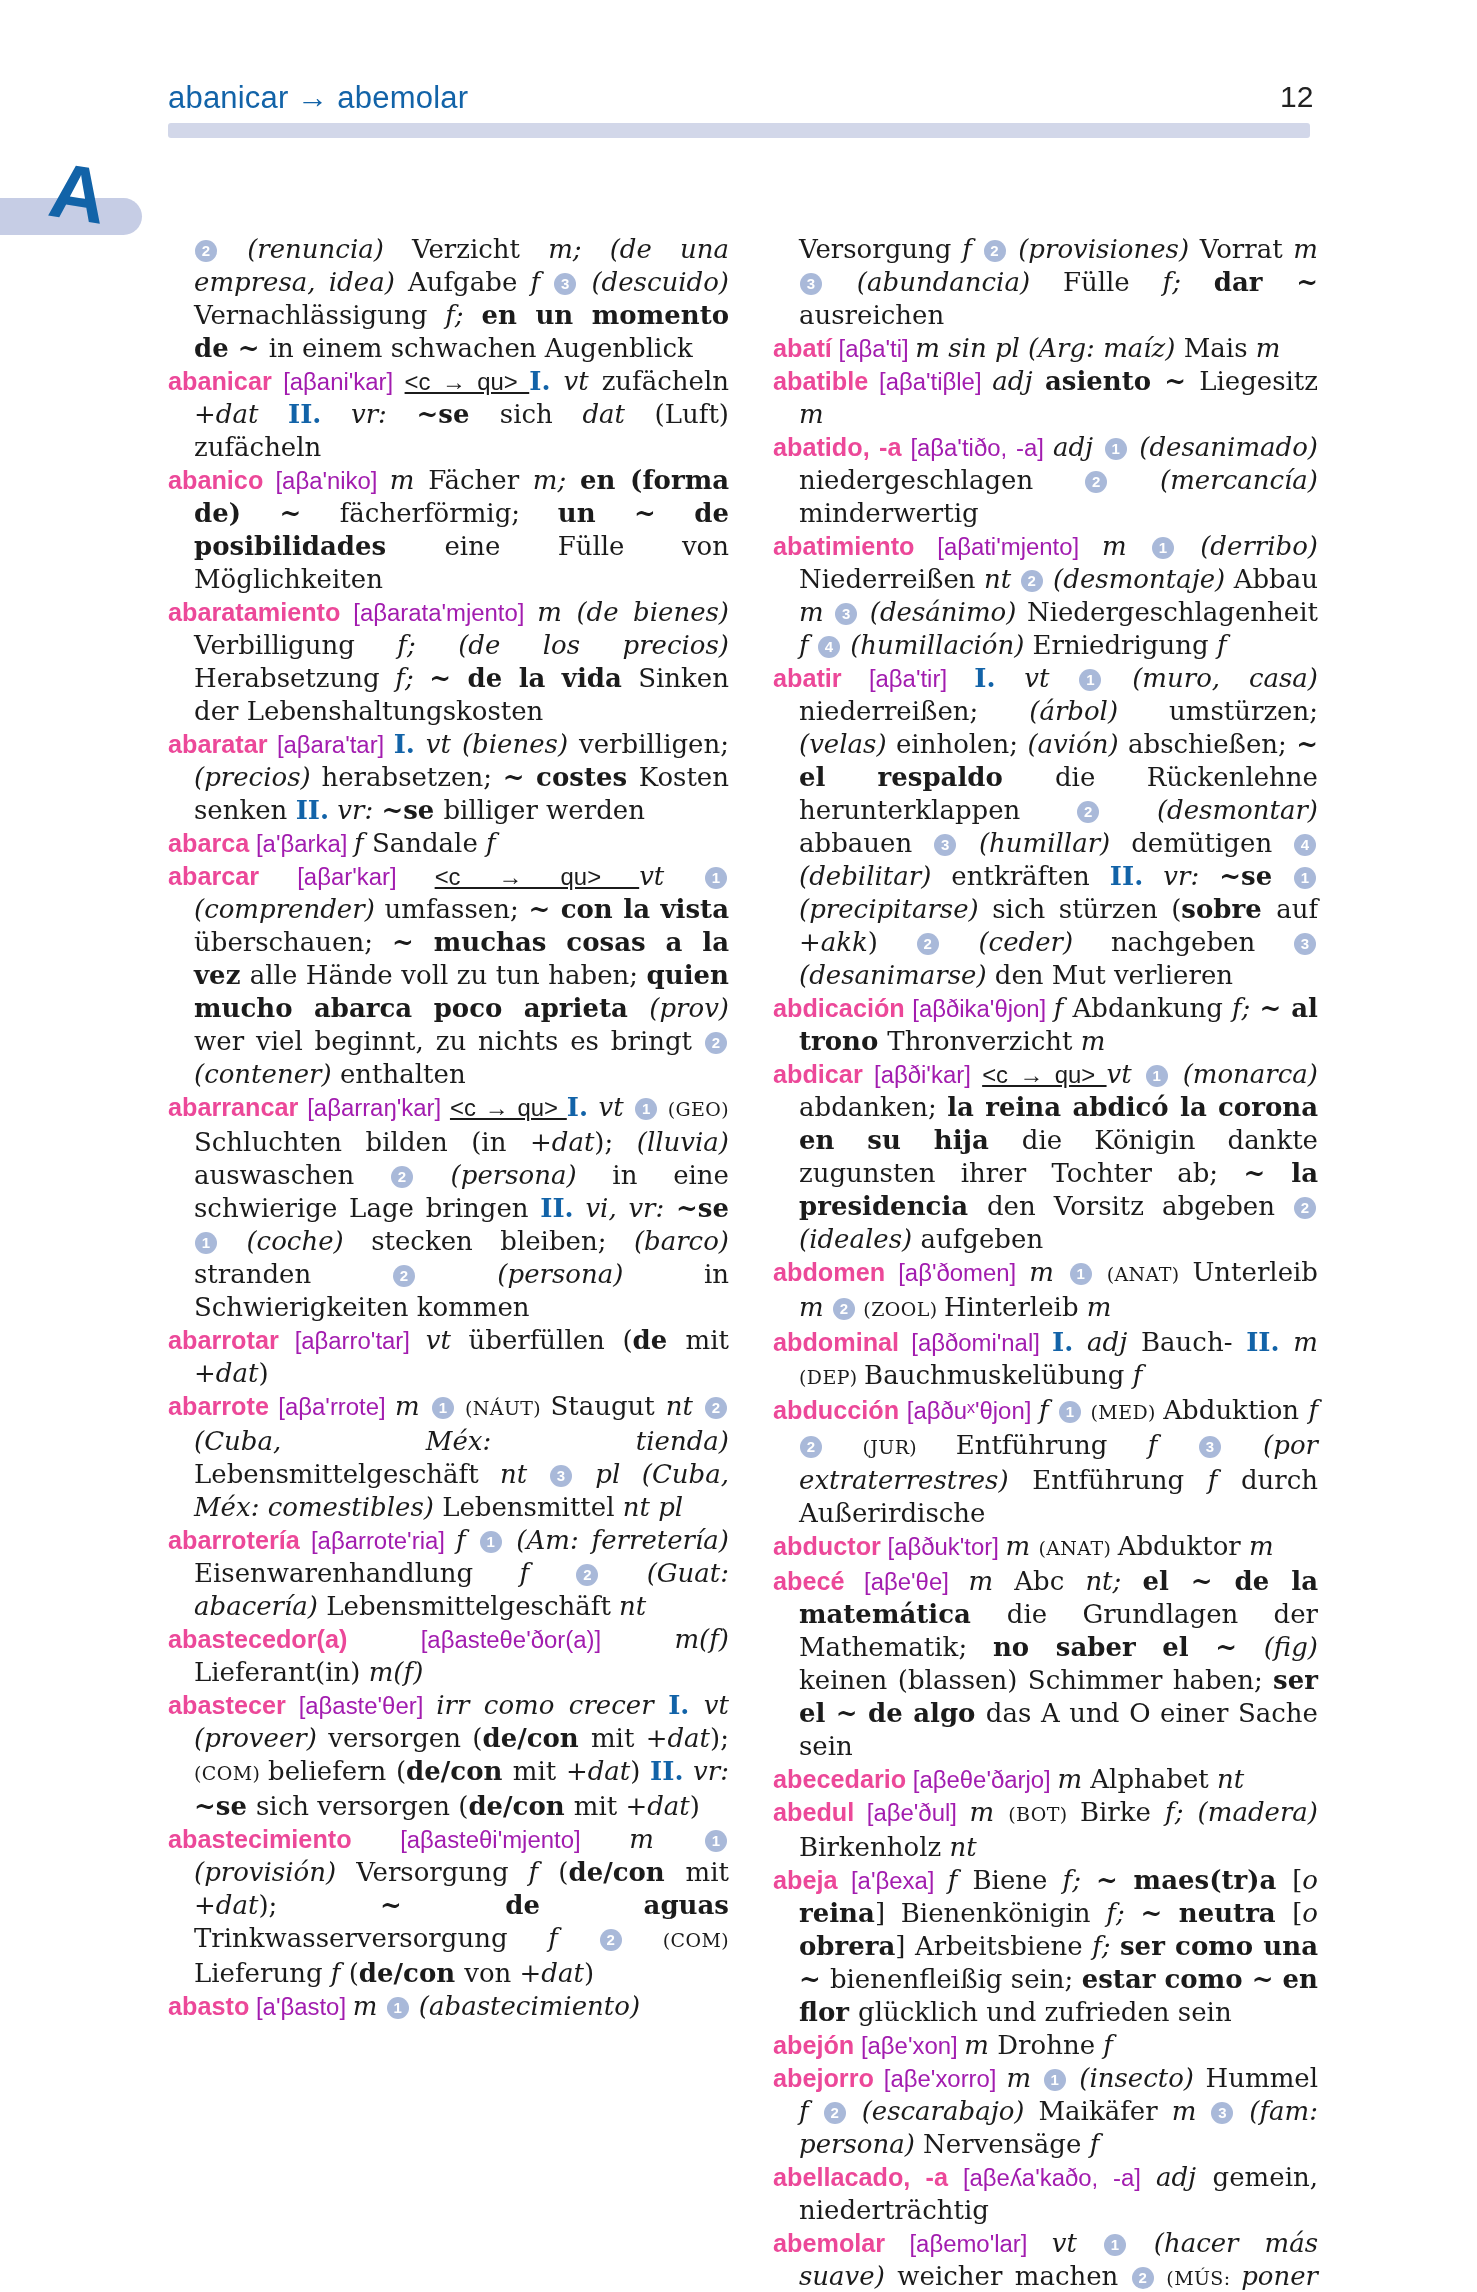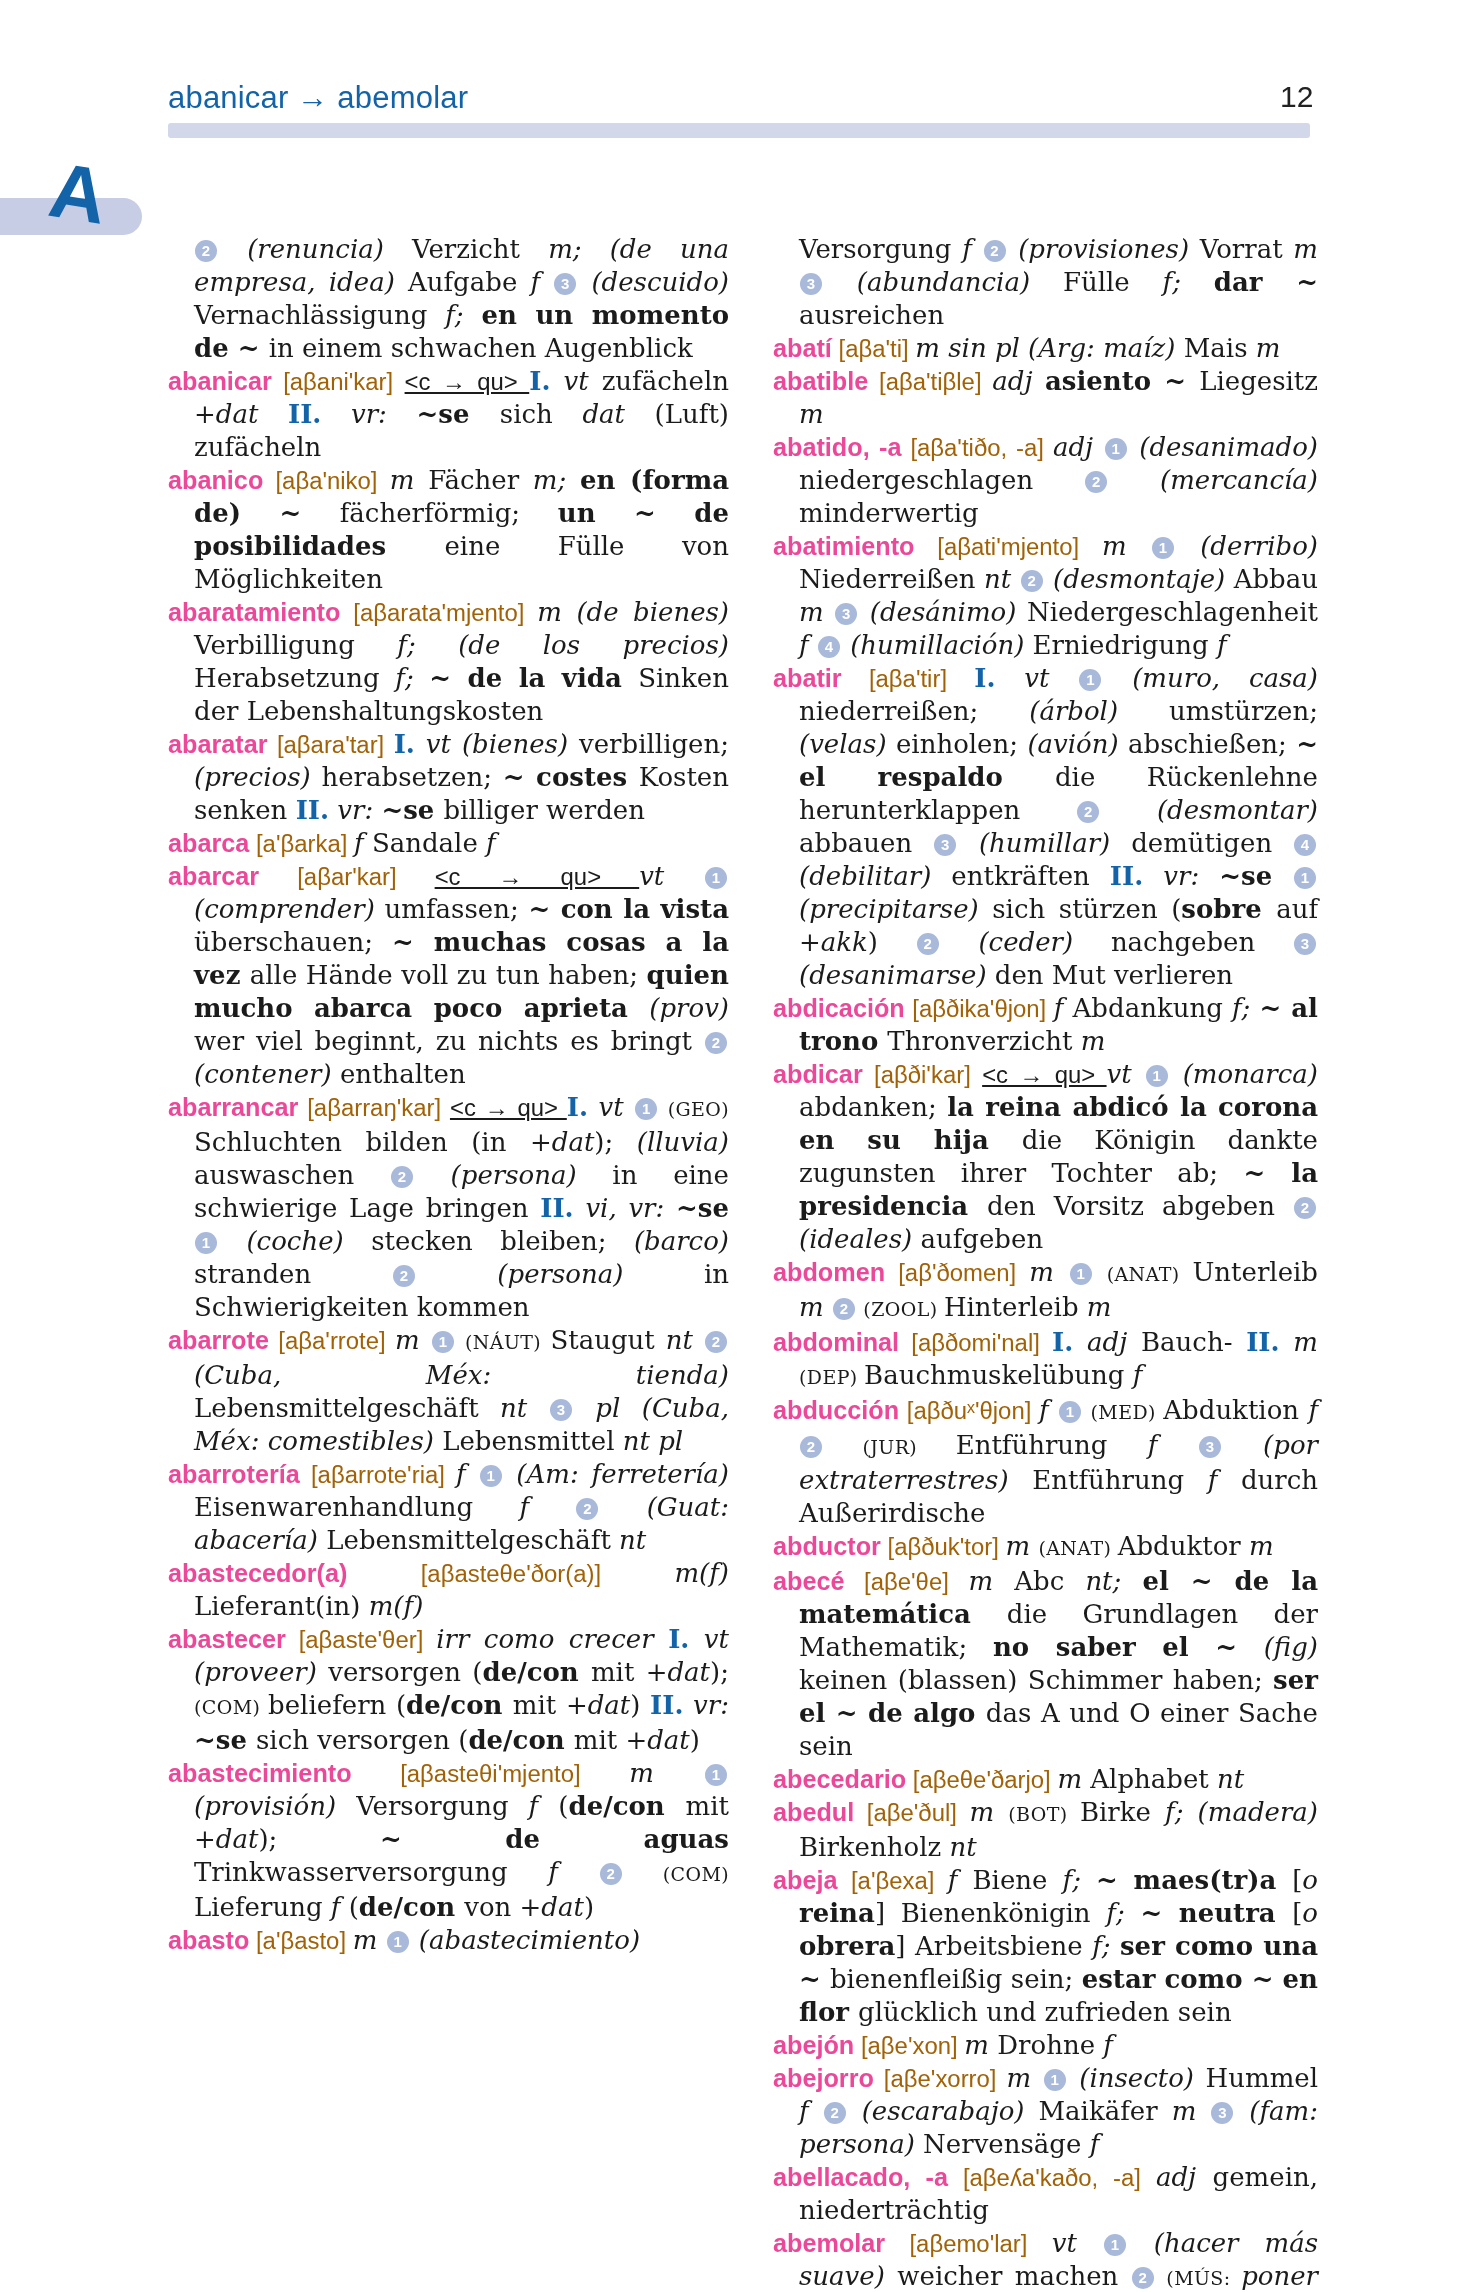--- a/index.html
+++ b/index.html
@@ -34,21 +34,21 @@
   }
   
   .columns{position:absolute;left:168px;top:233px;width:1150px;display:flex;}
   .col{font-size:26px;line-height:33px;text-align:justify;}
   .col.left{width:561px;margin-right:44px;}
   .col.right{width:545px;}
   p.entry{margin:0;padding-left:26px;text-indent:-26px;}
   p.entry.cont{text-indent:0;}
   
   .hw{font-family:"Liberation Sans",sans-serif;font-weight:700;color:#ec4899;font-size:0.97em;}
-  .ph{font-family:"Liberation Sans",sans-serif;color:#a16207;font-size:0.92em;}
+  .ph{font-family:"Liberation Sans",sans-serif;color:#a21caf;font-size:0.92em;}
   .sns{font-family:"Liberation Sans",sans-serif;color:#1b1b1b;font-size:0.92em;text-decoration:underline;}
   .rom{color:#1263a8;font-weight:700;}
   .it{font-style:italic;}
   .bd{font-weight:700;}
   .sc{font-size:0.73em;letter-spacing:0.4px;}
   .num{
     display:inline-block;width:22px;height:22px;border-radius:50%;
     background:#a9b9d9;color:#fff;font-family:"Liberation Sans",sans-serif;
     font-weight:700;font-size:15px;line-height:22px;text-align:center;
     text-indent:0;vertical-align:2px;margin:0 2px 0 1px;
@@ -73,20 +73,21 @@
   <div class="columns">
     <div class="col left">
         <p class="entry cont"><span class="num">2</span><span class="it"> (renuncia) </span><span>Verzicht </span><span class="it">m; (de una empresa, idea) </span><span>Aufgabe </span><span class="it">f </span><span class="num">3</span><span class="it"> (descuido) </span><span>Vernachlässigung </span><span class="it">f; </span><span class="bd">en un momento de ~ </span><span>in einem schwachen Augenblick</span></p>
         <p class="entry"><span class="hw">abanicar</span><span class="ph"> [aβani'kar] </span><span class="sns">&lt;c → qu&gt; </span><span class="rom">I.</span><span class="it"> vt </span><span>zufächeln </span><span class="it">+dat </span><span class="rom">II.</span><span class="it"> vr: </span><span class="bd">~se </span><span>sich </span><span class="it">dat </span><span>(Luft) zufächeln</span></p>
         <p class="entry"><span class="hw">abanico</span><span class="ph"> [aβa'niko] </span><span class="it">m </span><span>Fächer </span><span class="it">m; </span><span class="bd">en (forma de) ~ </span><span>fächerförmig; </span><span class="bd">un ~ de posibilidades </span><span>eine Fülle von Möglichkeiten</span></p>
         <p class="entry"><span class="hw">abaratamiento</span><span class="ph"> [aβarata'mjento] </span><span class="it">m (de bienes) </span><span>Verbilligung </span><span class="it">f; (de los precios) </span><span>Herabsetzung </span><span class="it">f; </span><span class="bd">~ de la vida </span><span>Sinken der Lebenshaltungskosten</span></p>
         <p class="entry"><span class="hw">abaratar</span><span class="ph"> [aβara'tar] </span><span class="rom">I.</span><span class="it"> vt (bienes) </span><span>verbilligen; </span><span class="it">(precios) </span><span>herabsetzen; </span><span class="bd">~ costes </span><span>Kosten senken </span><span class="rom">II.</span><span class="it"> vr: </span><span class="bd">~se </span><span>billiger werden</span></p>
         <p class="entry"><span class="hw">abarca</span><span class="ph"> [a'βarka] </span><span class="it">f </span><span>Sandale </span><span class="it">f</span></p>
         <p class="entry"><span class="hw">abarcar</span><span class="ph"> [aβar'kar] </span><span class="sns">&lt;c → qu&gt; </span><span class="it">vt </span><span class="num">1</span><span class="it"> (comprender) </span><span>umfassen; </span><span class="bd">~ con la vista </span><span>überschauen; </span><span class="bd">~ muchas cosas a la vez </span><span>alle Hände voll zu tun haben; </span><span class="bd">quien mucho abarca poco aprieta </span><span class="it">(prov) </span><span>wer viel beginnt, zu nichts es bringt </span><span class="num">2</span><span class="it"> (contener) </span><span>enthalten</span></p>
         <p class="entry"><span class="hw">abarrancar</span><span class="ph"> [aβarraŋ'kar] </span><span class="sns">&lt;c → qu&gt; </span><span class="rom">I.</span><span class="it"> vt </span><span class="num">1</span><span class="sc"> (GEO) </span><span>Schluchten bilden (in </span><span class="it">+dat</span><span>); </span><span class="it">(lluvia) </span><span>auswaschen </span><span class="num">2</span><span class="it"> (persona) </span><span>in eine schwierige Lage bringen </span><span class="rom">II.</span><span class="it"> vi, vr: </span><span class="bd">~se </span><span class="num">1</span><span class="it"> (coche) </span><span>stecken bleiben; </span><span class="it">(barco) </span><span>stranden </span><span class="num">2</span><span class="it"> (persona) </span><span>in Schwierigkeiten kommen</span></p>
+        <p class="entry"><span class="hw">abarrotar</span><span class="ph"> [aβarro'tar] </span><span class="it">vt </span><span>überfüllen (</span><span class="bd">de </span><span>mit </span><span class="it">+dat</span><span>)</span></p>
         <p class="entry"><span class="hw">abarrote</span><span class="ph"> [aβa'rrote] </span><span class="it">m </span><span class="num">1</span><span class="sc"> (NÁUT) </span><span>Staugut </span><span class="it">nt </span><span class="num">2</span><span class="it"> (Cuba, Méx: tienda) </span><span>Lebensmittelgeschäft </span><span class="it">nt </span><span class="num">3</span><span class="it"> pl (Cuba, Méx: comestibles) </span><span>Lebensmittel </span><span class="it">nt pl</span></p>
         <p class="entry"><span class="hw">abarrotería</span><span class="ph"> [aβarrote'ria] </span><span class="it">f </span><span class="num">1</span><span class="it"> (Am: ferretería) </span><span>Eisenwarenhandlung </span><span class="it">f </span><span class="num">2</span><span class="it"> (Guat: abacería) </span><span>Lebensmittelgeschäft </span><span class="it">nt</span></p>
         <p class="entry"><span class="hw">abastecedor(a)</span><span class="ph"> [aβasteθe'ðor(a)] </span><span class="it">m(f) </span><span>Lieferant(in) </span><span class="it">m(f)</span></p>
         <p class="entry"><span class="hw">abastecer</span><span class="ph"> [aβaste'θer] </span><span class="it">irr como crecer </span><span class="rom">I.</span><span class="it"> vt (proveer) </span><span>versorgen (</span><span class="bd">de/con </span><span>mit </span><span class="it">+dat</span><span>); </span><span class="sc">(COM) </span><span>beliefern (</span><span class="bd">de/con </span><span>mit </span><span class="it">+dat</span><span>) </span><span class="rom">II.</span><span class="it"> vr: </span><span class="bd">~se </span><span>sich versorgen (</span><span class="bd">de/con </span><span>mit </span><span class="it">+dat</span><span>)</span></p>
         <p class="entry"><span class="hw">abastecimiento</span><span class="ph"> [aβasteθi'mjento] </span><span class="it">m </span><span class="num">1</span><span class="it"> (provisión) </span><span>Versorgung </span><span class="it">f </span><span>(</span><span class="bd">de/con </span><span>mit </span><span class="it">+dat</span><span>); </span><span class="bd">~ de aguas </span><span>Trinkwasserversorgung </span><span class="it">f </span><span class="num">2</span><span class="sc"> (COM) </span><span>Lieferung </span><span class="it">f </span><span>(</span><span class="bd">de/con </span><span>von </span><span class="it">+dat</span><span>)</span></p>
         <p class="entry"><span class="hw">abasto</span><span class="ph"> [a'βasto] </span><span class="it">m </span><span class="num">1</span><span class="it"> (abastecimiento)</span></p>
       </div>
     <div class="col right">
         <p class="entry cont"><span>Versorgung </span><span class="it">f </span><span class="num">2</span><span class="it"> (provisiones) </span><span>Vorrat </span><span class="it">m </span><span class="num">3</span><span class="it"> (abundancia) </span><span>Fülle </span><span class="it">f; </span><span class="bd">dar ~ </span><span>ausreichen</span></p>
         <p class="entry"><span class="hw">abatí</span><span class="ph"> [aβa'ti] </span><span class="it">m sin pl (Arg: maíz) </span><span>Mais </span><span class="it">m</span></p>

